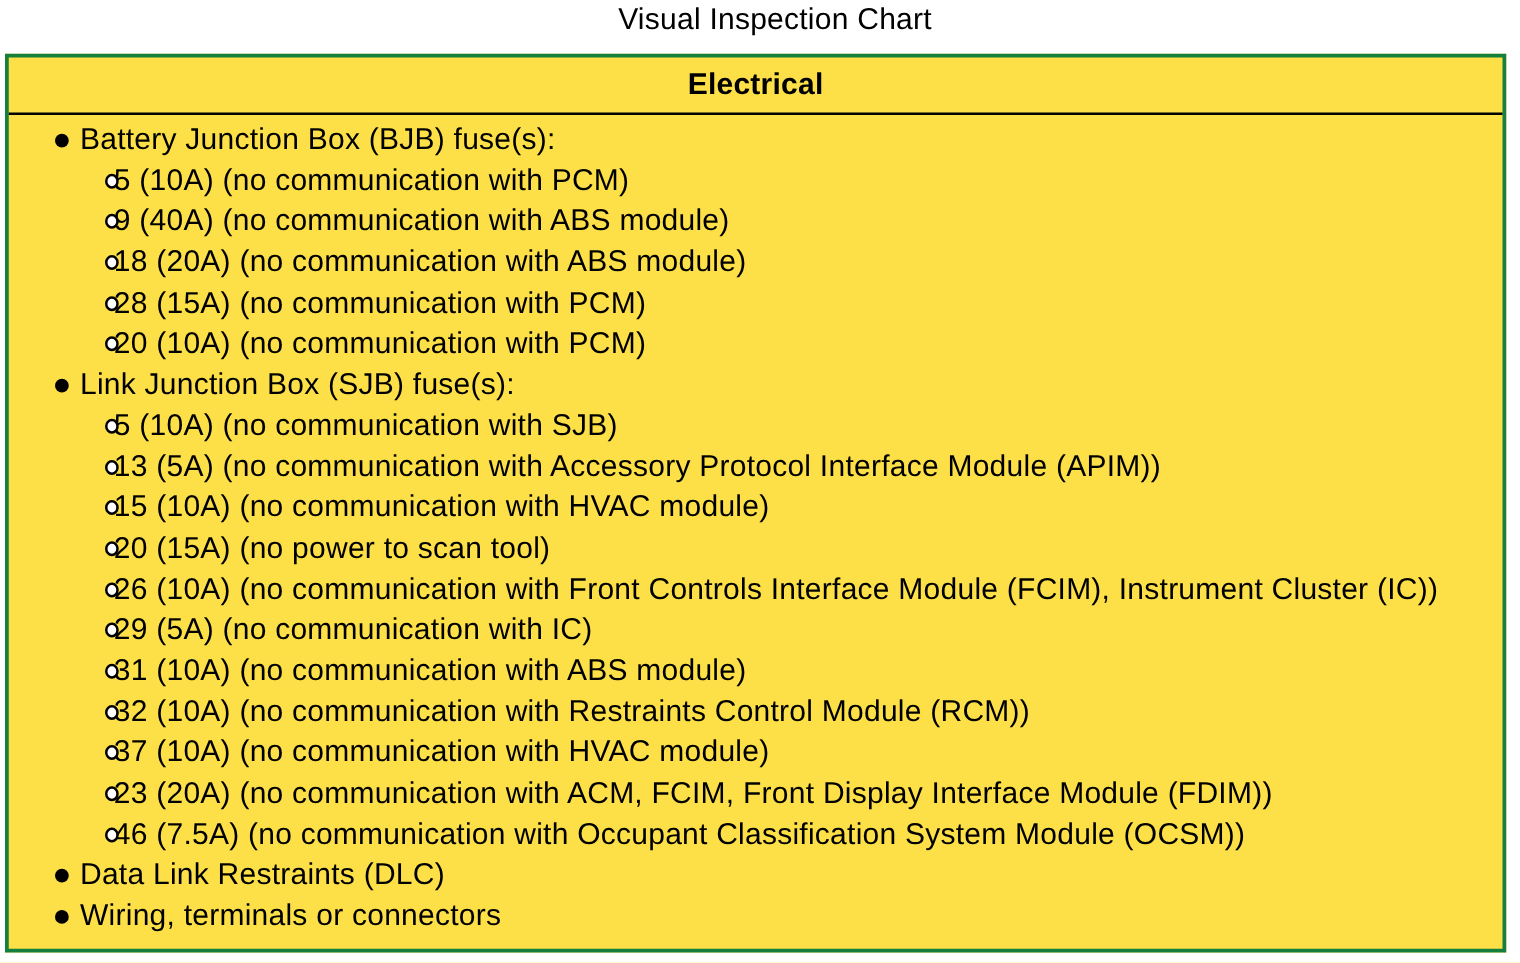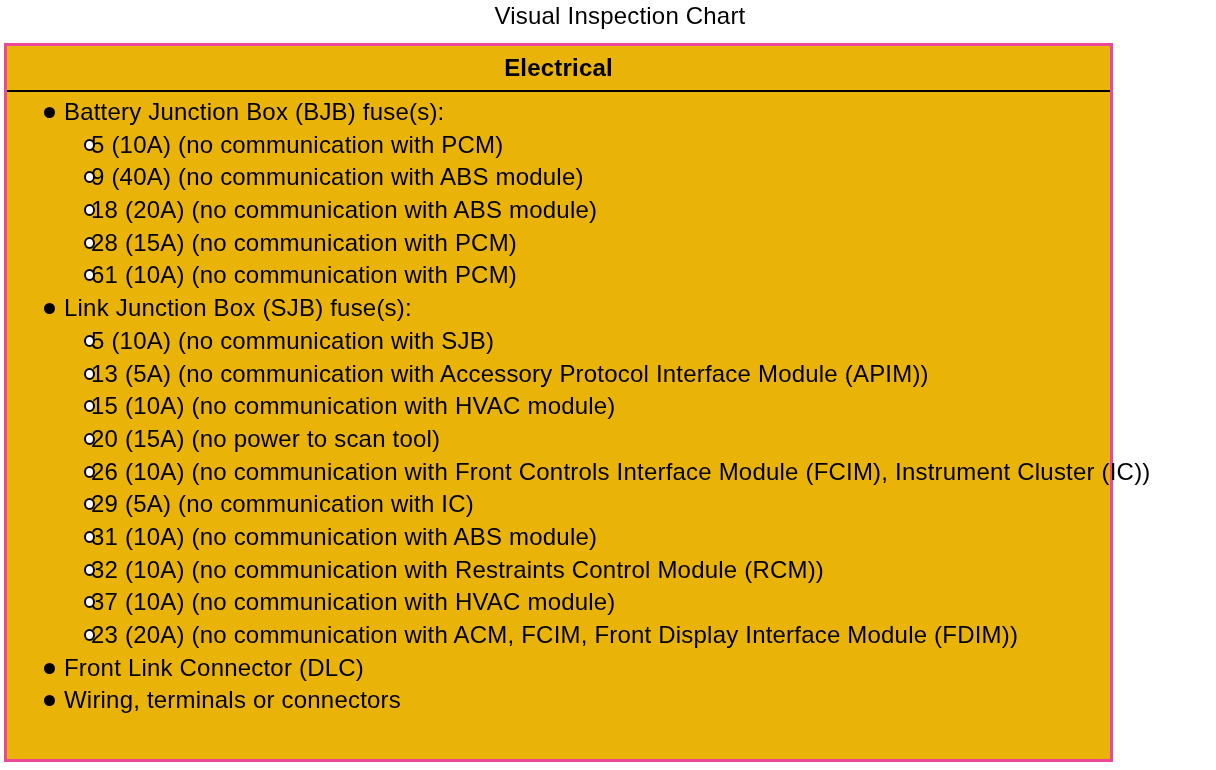--- a/index.html
+++ b/index.html
@@ -21,25 +21,25 @@
     left: 12px;
     width: 1216px;
     text-align: center;
     font-size: 24px;
     letter-spacing: 0.2px;
   }
   .table-box {
     position: absolute;
     left: 4px;
     top: 43px;
-    width: 1109px;
+    width: 1201px;
     height: 719px;
-    border: 3px solid #ec4899;
+    border: 3px solid #15803d;
     box-sizing: border-box;
-    background: #eab308;
+    background: #fde047;
   }
   .table-header {
     height: 46px;
     border-bottom: 2px solid #000000;
     box-sizing: border-box;
     display: flex;
     align-items: center;
     justify-content: center;
     font-size: 24px;
     font-weight: bold;
@@ -85,28 +85,29 @@
 <div class="page-title">Visual Inspection Chart</div>
 
 <div class="table-box">
   <div class="table-header">Electrical</div>
   <div class="table-body">
       <div class="row l1"><span class="marker m1"></span><span>Battery Junction Box (BJB) fuse(s):</span></div>
       <div class="row l2"><span class="marker m2"></span><span>5 (10A) (no communication with PCM)</span></div>
       <div class="row l2"><span class="marker m2"></span><span>9 (40A) (no communication with ABS module)</span></div>
       <div class="row l2"><span class="marker m2"></span><span>18 (20A) (no communication with ABS module)</span></div>
       <div class="row l2"><span class="marker m2"></span><span>28 (15A) (no communication with PCM)</span></div>
-      <div class="row l2"><span class="marker m2"></span><span>61 (10A) (no communication with PCM)</span></div>
+      <div class="row l2"><span class="marker m2"></span><span>20 (10A) (no communication with PCM)</span></div>
       <div class="row l1"><span class="marker m1"></span><span>Link Junction Box (SJB) fuse(s):</span></div>
       <div class="row l2"><span class="marker m2"></span><span>5 (10A) (no communication with SJB)</span></div>
       <div class="row l2"><span class="marker m2"></span><span>13 (5A) (no communication with Accessory Protocol Interface Module (APIM))</span></div>
       <div class="row l2"><span class="marker m2"></span><span>15 (10A) (no communication with HVAC module)</span></div>
       <div class="row l2"><span class="marker m2"></span><span>20 (15A) (no power to scan tool)</span></div>
       <div class="row l2"><span class="marker m2"></span><span>26 (10A) (no communication with Front Controls Interface Module (FCIM), Instrument Cluster (IC))</span></div>
       <div class="row l2"><span class="marker m2"></span><span>29 (5A) (no communication with IC)</span></div>
       <div class="row l2"><span class="marker m2"></span><span>31 (10A) (no communication with ABS module)</span></div>
       <div class="row l2"><span class="marker m2"></span><span>32 (10A) (no communication with Restraints Control Module (RCM))</span></div>
       <div class="row l2"><span class="marker m2"></span><span>37 (10A) (no communication with HVAC module)</span></div>
       <div class="row l2"><span class="marker m2"></span><span>23 (20A) (no communication with ACM, FCIM, Front Display Interface Module (FDIM))</span></div>
-      <div class="row l1"><span class="marker m1"></span><span>Front Link Connector (DLC)</span></div>
+      <div class="row l2"><span class="marker m2"></span><span>46 (7.5A) (no communication with Occupant Classification System Module (OCSM))</span></div>
+      <div class="row l1"><span class="marker m1"></span><span>Data Link Restraints (DLC)</span></div>
       <div class="row l1"><span class="marker m1"></span><span>Wiring, terminals or connectors</span></div>
     </div>
 </div>
 
 </body></html>

